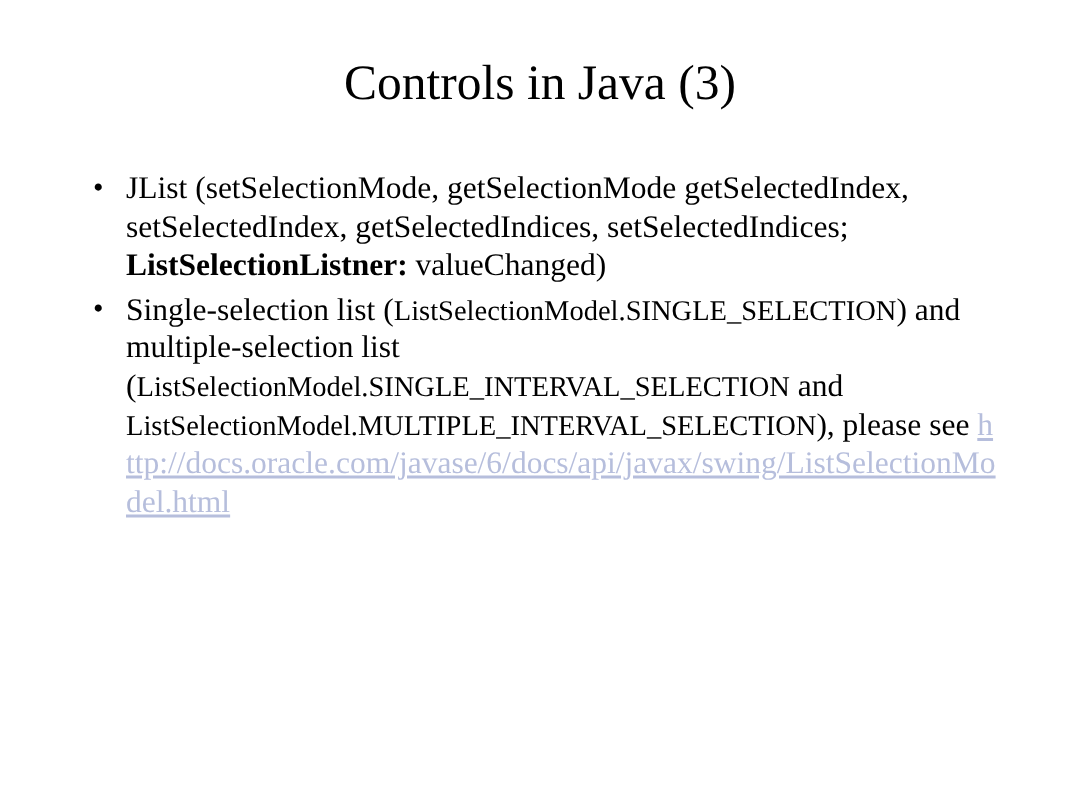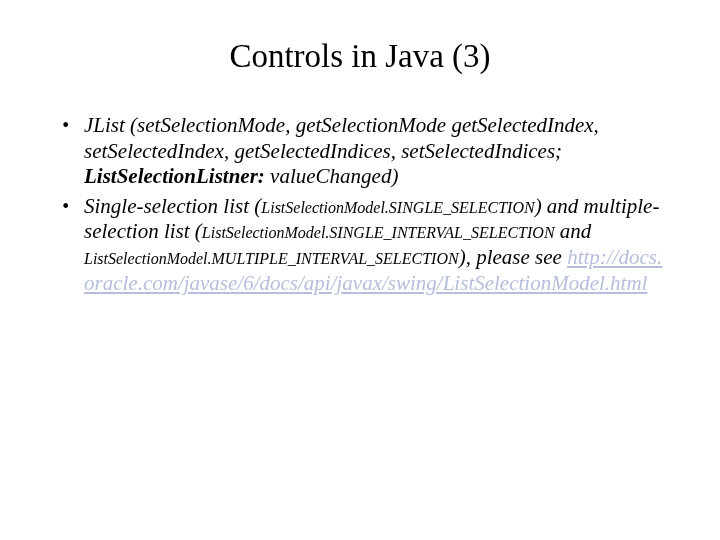--- a/index.html
+++ b/index.html
@@ -19,30 +19,29 @@
   ul.bullets {
     list-style: none;
     padding-left: 0;
   }
   ul.bullets > li {
     position: relative;
     font-size: 21px;
     line-height: 1.22;
     padding-left: 28px;
     margin-bottom: 4px;
-    font-style: italic;
   }
   ul.bullets > li::before {
     content: "•";
     position: absolute;
     left: 6px;
     top: 0;
     font-size: 20px;
   }
-  .small { font-size: 16px; }
+  .small { font-size: 19px; }
   .bold { font-weight: 700; }
   a.doclink {
     color: #b6bedc;
     text-decoration: underline;
     word-break: break-all;
   }
 </style>
 </head>
 <body>
 

